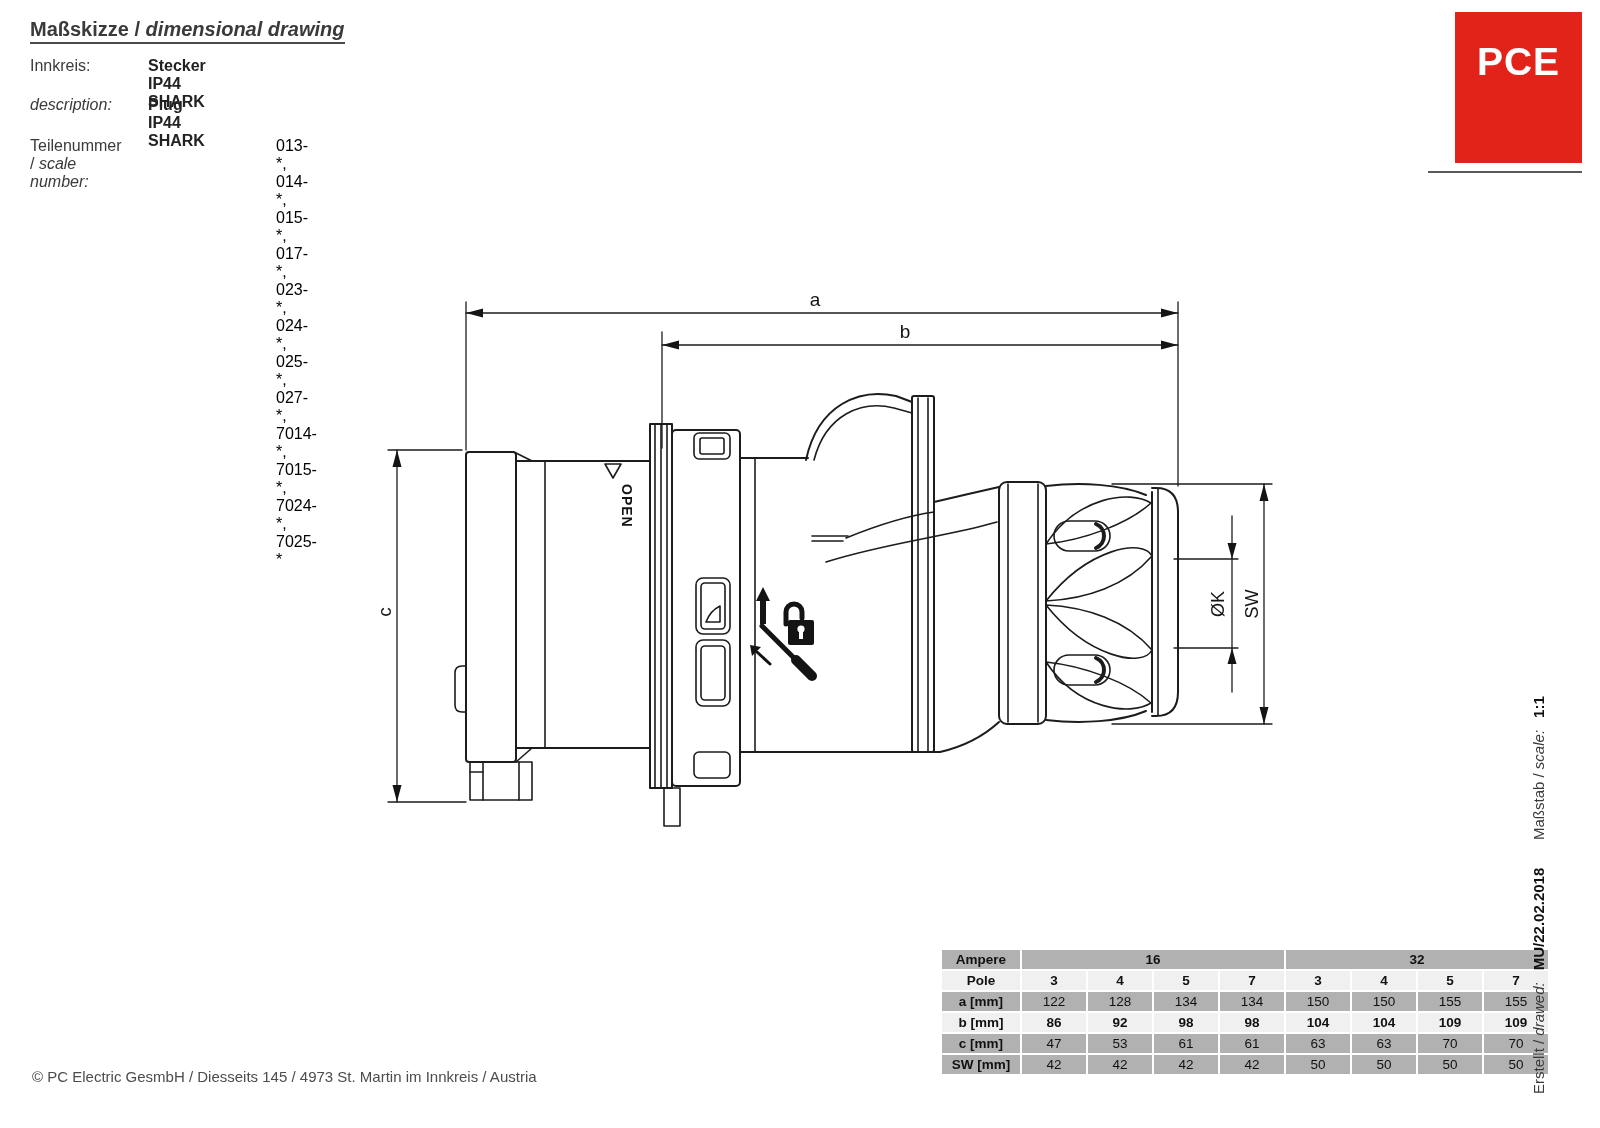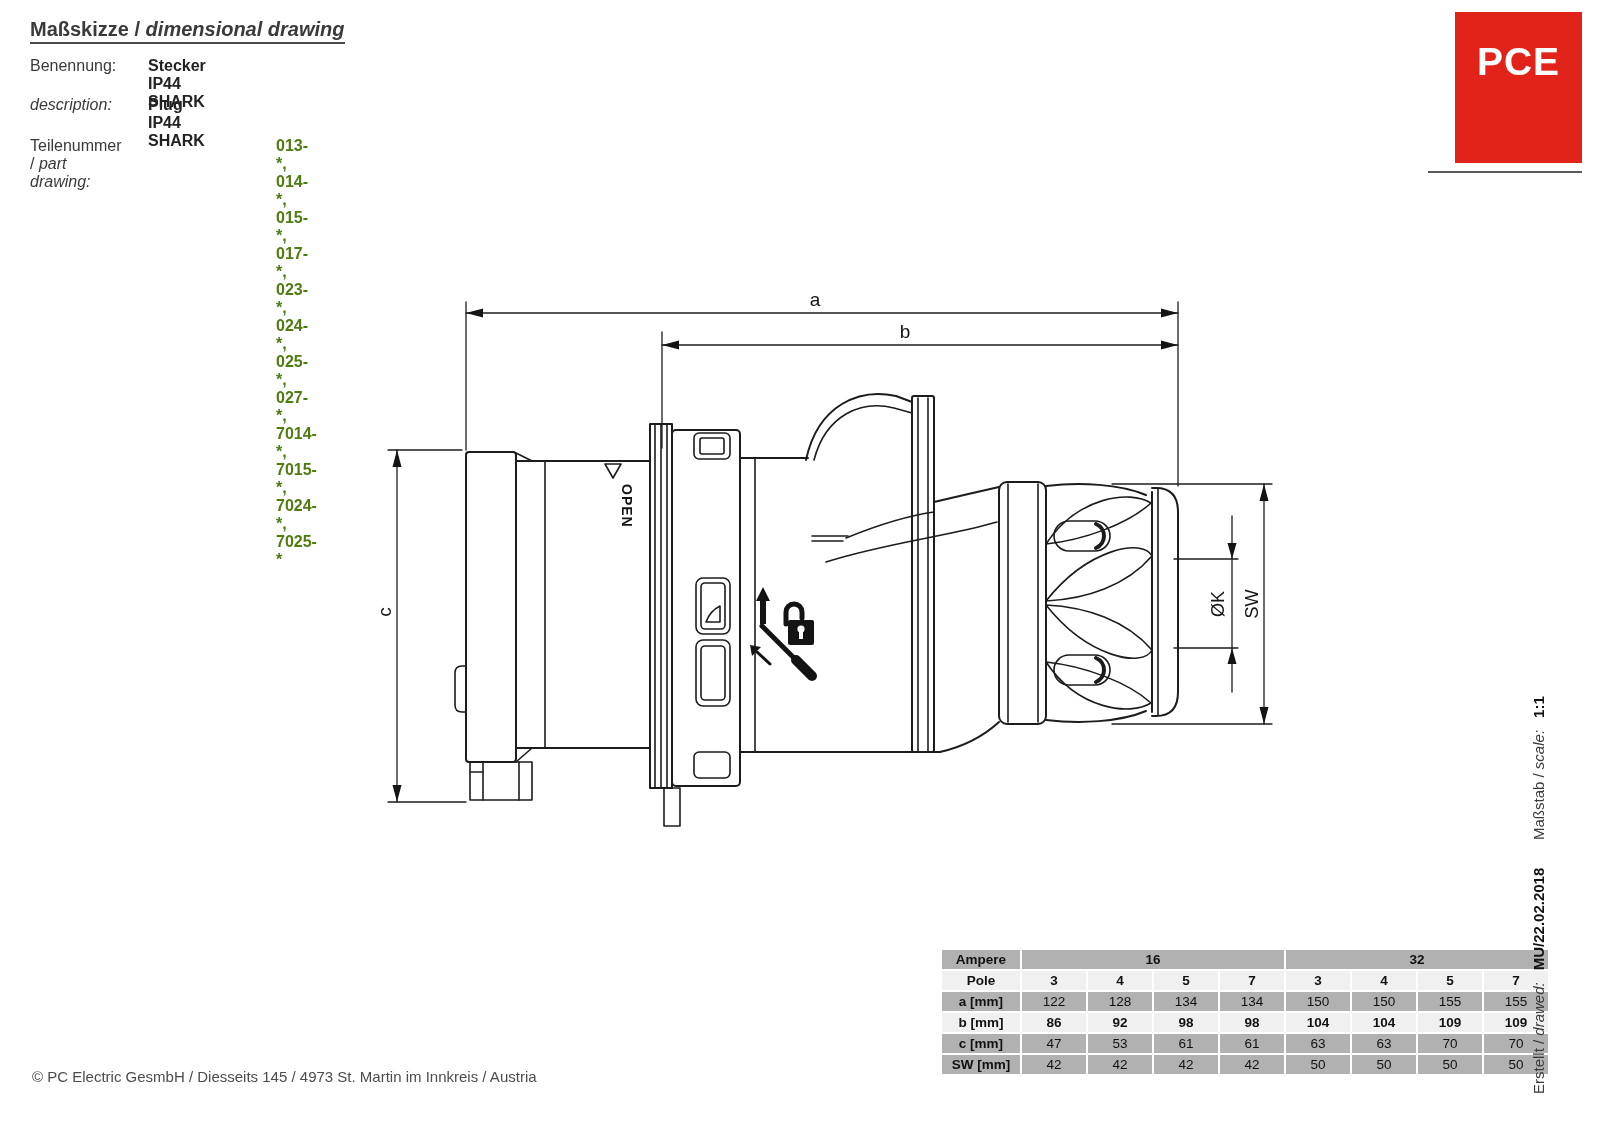--- a/index.html
+++ b/index.html
@@ -9,21 +9,21 @@
   
   .title{position:absolute;left:30px;top:18px;font-size:20px;font-weight:bold;color:#3a3a3a;
     border-bottom:2.5px solid #4a4a4a;padding-bottom:1px;}
   .title .it{}
   .hline{position:absolute;font-size:16px;color:#3a3a3a;}
   .hlabel{position:absolute;left:30px;}
   .hvalue{position:absolute;left:148px;font-weight:bold;color:#222;}
   .row-benennung{top:57px;}
   .row-description{top:96px;font-style:italic;}
   .row-teile{top:137px;}
-  .pvalue{position:absolute;left:276px;font-weight:bold;color:#4d7c0f;font-style:normal;}
+  .pvalue{position:absolute;left:276px;font-weight:normal;color:#000000;font-style:normal;}
   .it{font-style:italic;}
 
   
   .logo{position:absolute;left:1455px;top:12px;width:127px;height:151px;
     display:flex;align-items:flex-start;justify-content:center;}
   .logo span{color:#fff;font-weight:bold;font-size:39px;letter-spacing:1px;margin-top:28px;}
   .logo-rule{position:absolute;left:1428px;top:171px;width:154px;height:2px;background:#5a5a5a;}
 
   
   svg.drawing{position:absolute;left:0;top:0;}
@@ -195,29 +195,29 @@
       <text transform="translate(391,612) rotate(-90)" text-anchor="middle">c</text>
       <text transform="translate(1224,604) rotate(-90)" text-anchor="middle" font-size="18">ØK</text>
       <text transform="translate(1258,604) rotate(-90)" text-anchor="middle" font-size="18">SW</text>
       <text transform="translate(622,484) rotate(90)" font-size="14" font-weight="bold" letter-spacing="1">OPEN</text>
     </g>
   </svg>
 
   <div class="title"><span>Maßskizze / </span><span class="it">dimensional drawing</span></div>
 
   <div class="hline row-benennung">
-    <span class="hlabel">Benennung:</span>
+    <span class="hlabel">Innkreis:</span>
     <span class="hvalue">Stecker IP44 SHARK</span>
   </div>
   <div class="hline row-description">
     <span class="hlabel">description:</span>
     <span class="hvalue" style="font-style:normal">Plug IP44 SHARK</span>
   </div>
   <div class="hline row-teile">
-    <span class="hlabel"><span>Teilenummer / </span><span class="it">part drawing:</span></span>
+    <span class="hlabel"><span>Teilenummer / </span><span class="it">scale number:</span></span>
     <span class="pvalue">013-*, 014-*, 015-*, 017-*, 023-*, 024-*, 025-*, 027-*, 7014-*, 7015-*, 7024-*, 7025-*</span>
   </div>
 
   <div class="logo" style="background: rgb(226, 35, 26);">
       <span style="color: rgb(255, 255, 255);">PCE</span>
     </div>
   <div class="logo-rule"></div>
 
   <table class="dims">
     <colgroup>

